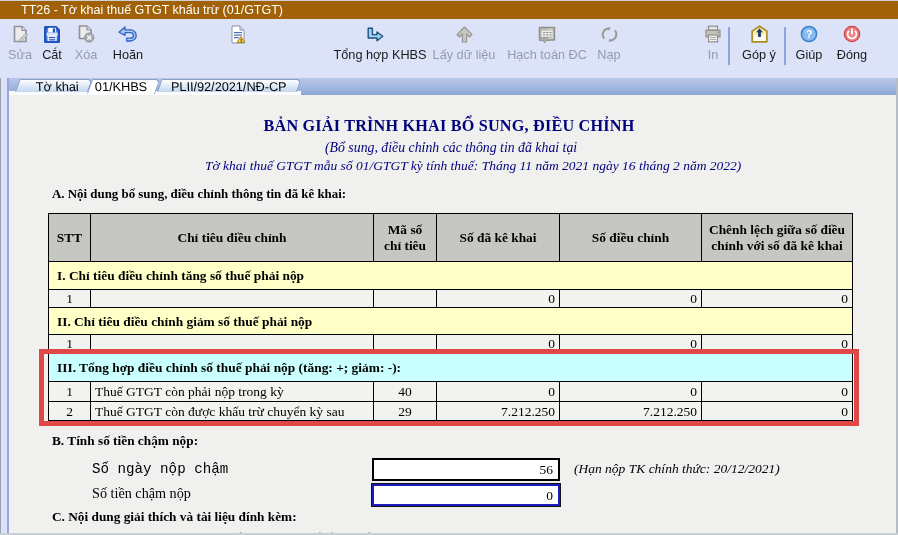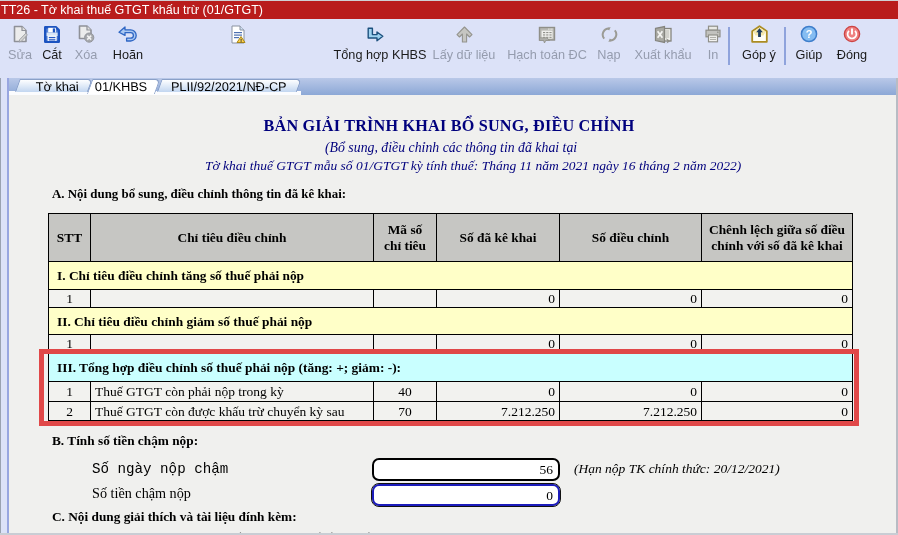--- a/index.html
+++ b/index.html
@@ -1,21 +1,21 @@
 <!DOCTYPE html>
 <html><head>
 <meta charset="utf-8">
 <style>
 * { margin:0; padding:0; box-sizing:border-box; }
 html,body { width:898px; height:535px; overflow:hidden; }
 body { font-family:"Liberation Sans", sans-serif; position:relative; background:#dce2f8; }
 .abs { position:absolute; }
 
-#titlebar { left:0; top:1px; width:898px; height:18px; background:#b91c1c;
-  color:#fff; font-size:12.5px; line-height:18px; padding-left:1px; }
+#titlebar { left:0; top:1px; width:898px; height:18px; background:#a16207;
+  color:#fff; font-size:12.5px; line-height:18px; padding-left:21px; }
 #topline { left:0; top:0; width:898px; height:1px; background:#cfd0d4; }
 
 #toolbar { left:0; top:19px; width:898px; height:59px; background:#dce2f8; }
 .tb { position:absolute; top:5px; text-align:center; }
 .tb .ic { height:20px; margin-bottom:4px; display:flex; align-items:center; justify-content:center; }
 .tb .lb { font-size:12.7px; color:#1a1a1a; white-space:nowrap; }
 .tb.dis .lb { color:#959cae; }
 .tbsep { position:absolute; top:8px; width:2px; height:38px; background:#8fa3dc; }
 
 #frameL { left:0; top:78px; width:1px; height:457px; background:#9aa2b0; }
@@ -50,21 +50,21 @@
 #tbl td.yel { background:#ffffc8; font-weight:bold; padding-left:8px; font-size:13.4px; }
 #tbl td.cyn { background:#c9ffff; font-weight:bold; padding-left:8px; font-size:13.4px; }
 #tbl td.c { text-align:center; }
 #tbl td.r { text-align:right; }
 #tbl td.row { background:#f2f2ef; }
 #redbox { left:39px; top:349px; width:820px; height:77px; border:5px solid #e04848; }
 .lblB { font-size:14.2px; }
 #lb1 { left:92px; top:461px;font-family:Liberation Mono, monospace; }
 #lb2 { left:92px; top:485px; }
 .inp { background:#fff; font-family:"Liberation Serif", serif; font-size:13.5px;
-  text-align:right; padding-right:5px; line-height:19px;border-radius:7px; }
+  text-align:right; padding-right:5px; line-height:19px; }
 #inp1 { left:372px; top:458px; width:188px; height:23px; border:2px solid #000; }
 #inp2 { left:372px; top:484px; width:188px; height:22px; border:2.5px solid #1c1cbc; outline:1px solid #111;}
 #note { left:574px; top:461px; font-size:13.5px; font-style:italic; }
 svg { display:block; }
 </style>
 </head>
 <body>
 <div id="topline" class="abs"></div>
 <div id="titlebar" class="abs">TT26 - Tờ khai thuế GTGT khấu trừ (01/GTGT)</div>
 
@@ -177,34 +177,20 @@
           <g fill="none" stroke="#9b9b95" stroke-width="2">
             <path d="M3.2 12.6 A6.2 6.2 0 0 1 8 2.4"></path>
             <path d="M13.8 4.4 A6.2 6.2 0 0 1 9 14.6"></path>
           </g>
           <path d="M9.6 1 L8.2 4.6 L5.4 2.2 Z" fill="#9b9b95"></path>
           <path d="M7.4 16 L8.8 12.4 L11.6 14.8 Z" fill="#9b9b95"></path>
         </svg>
       </div>
     <div class="lb">Nạp</div>
   </div>
-  <div class="tb dis" style="left:630px;width:66px;">
-    <div class="ic">
-        <svg width="18" height="19" viewBox="0 0 18 19">
-          <rect x="9" y="3.5" width="8" height="12.5" fill="#f0f0ec" stroke="#84847e" stroke-width="1.3"></rect>
-          <g stroke="#b4b4ae" stroke-width="1">
-            <path d="M10.8 6h4.4M10.8 8h4.4M10.8 10h4.4M10.8 12h4.4"></path>
-          </g>
-          <path d="M1.5 3.4 L10.5 1.6 V17.4 L1.5 15.6 Z" fill="#a9a9a3" stroke="#84847e" stroke-width="1.2"></path>
-          <path d="M3.6 6.2 L8.4 12.8 M8.4 6.2 L3.6 12.8" stroke="#f4f4f2" stroke-width="1.7"></path>
-          <path d="M12 13.2 L16.6 16 L12.6 18.6 L13.4 16.2 Z" fill="#8e8e88"></path>
-        </svg>
-      </div>
-    <div class="lb">Xuất khẩu</div>
-  </div>
   <div class="tb dis" style="left:699px;width:28px;">
     <div class="ic">
         <svg width="18" height="18" viewBox="0 0 18 18">
           <rect x="4.5" y="1.2" width="9" height="4" fill="#e9e9e5" stroke="#8f8f89" stroke-width="1.2"></rect>
           <rect x="2" y="5.2" width="14" height="6.6" fill="#c2c2be" stroke="#8f8f89" stroke-width="1.2"></rect>
           <rect x="13" y="6.6" width="1.6" height="1.2" fill="#8f8f89"></rect>
           <rect x="4.5" y="10" width="9" height="6.8" fill="#f4f4f2" stroke="#8f8f89" stroke-width="1.2"></rect>
           <path d="M6 12.4h6M6 14.4h6" stroke="#a9a9a3" stroke-width="1"></path>
         </svg>
       </div>
@@ -313,21 +299,21 @@
       <td class="row c">1</td>
             <td class="row">Thuế GTGT còn phải nộp trong kỳ</td>
             <td class="row c">40</td>
       <td class="row r">0</td>
             <td class="row r">0</td>
             <td class="row r">0</td>
     </tr>
     <tr style="height:19px;">
       <td class="row c">2</td>
             <td class="row">Thuế GTGT còn được khấu trừ chuyển kỳ sau</td>
-            <td class="row c">70</td>
+            <td class="row c">29</td>
       <td class="row r">7.212.250</td>
             <td class="row r">7.212.250</td>
             <td class="row r">0</td>
     </tr>
   </tbody>
       </table>
   <div id="redbox" class="abs"></div>
 
   <div id="secB" class="abs">B. Tính số tiền chậm nộp:</div>
   <div id="lb1" class="abs lblB">Số ngày nộp chậm</div>

